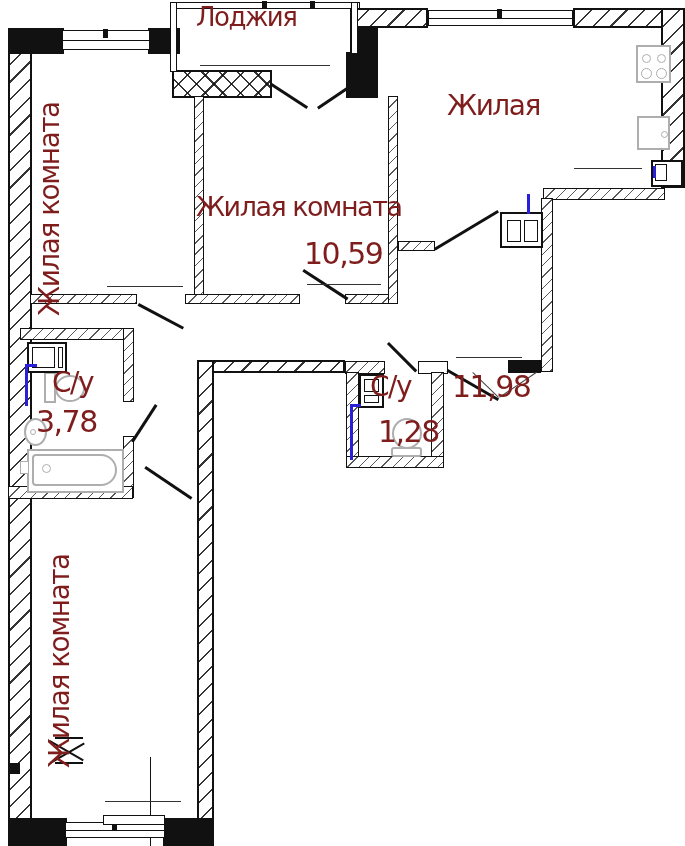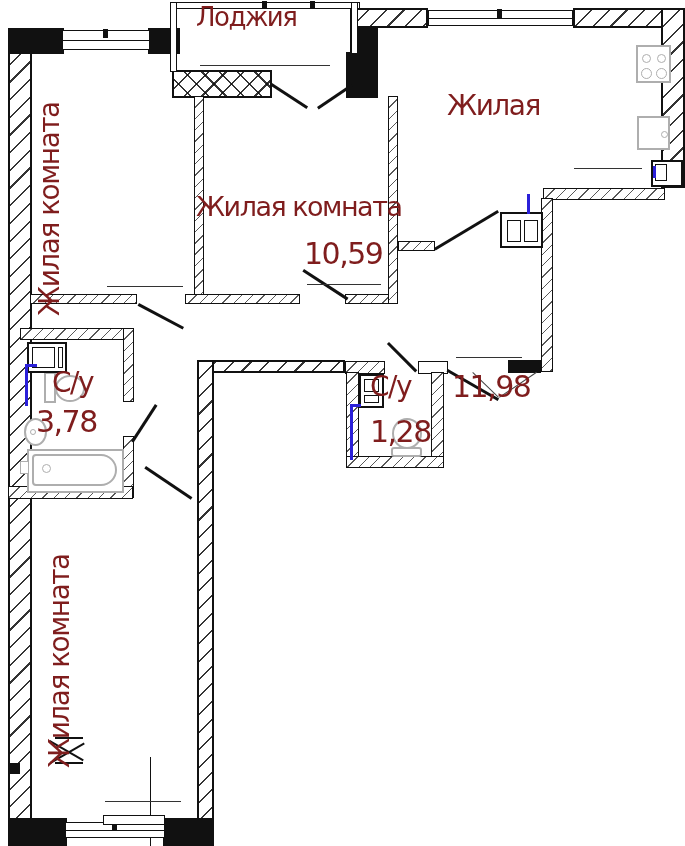--- a/index.html
+++ b/index.html
@@ -157,18 +157,18 @@
   <div class="rarea" style="left:304px;top:239px;">10,59</div>
   <div class="uline" style="left:307px;top:284px;width:74px;"></div>
 
   <div class="rarea" style="left:452px;top:330px;margin-top:42px;">11,98</div>
   <div class="uline" style="left:456px;top:357px;width:66px;"></div>
 
   <div class="rname" style="left:52px;top:369px;">С/у</div>
   <div class="rarea" style="left:36px;top:407px;">3,78</div>
 
   <div class="rname" style="left:370px;top:373px;">С/у</div>
-  <div class="rarea" style="left:370px;top:417px;text-align:right;">1,28</div>
+  <div class="rarea" style="left:378px;top:417px;text-align:right;">1,28</div>
 
   <div class="vlabel" style="left:46px;top:548px;height:220px;">Жилая комната</div>
   <div class="uline" style="left:105px;top:801px;width:76px;"></div>
 
 </div>
 
 </body></html>

